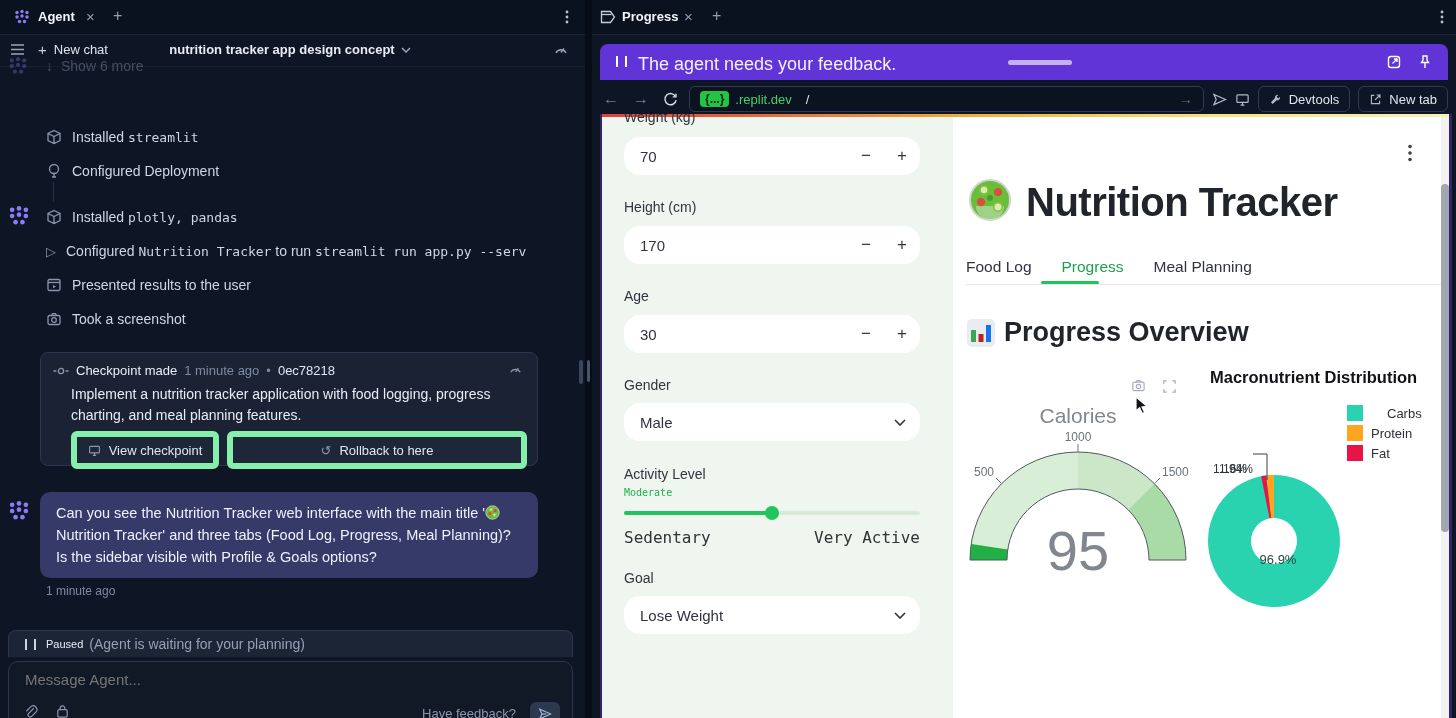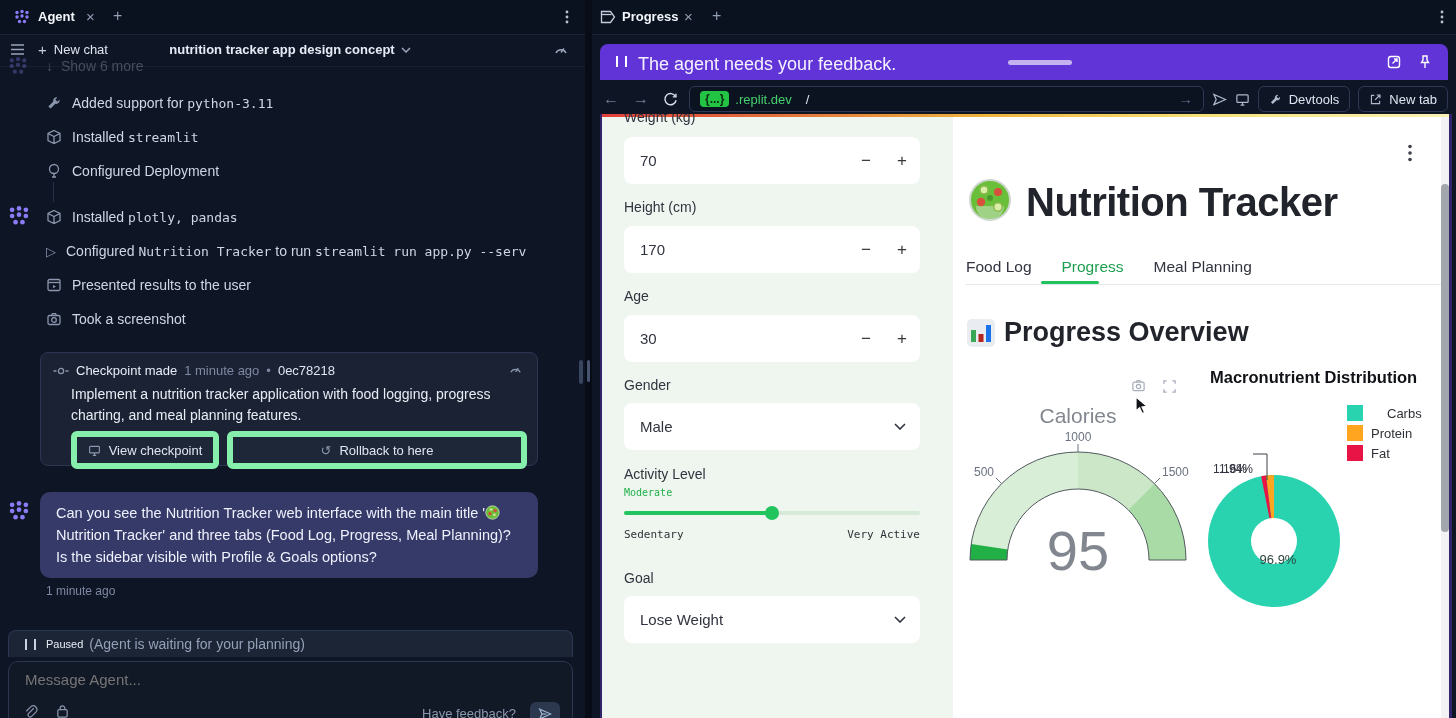--- a/index.html
+++ b/index.html
@@ -35,28 +35,28 @@
   .chip{background:#23c343;color:#0d2912;font-weight:bold;font-size:12px;padding:1px 5px;border-radius:4px;}
   .tbtn{height:26px;border:1px solid #2e3a55;border-radius:6px;display:flex;align-items:center;gap:7px;
         padding:0 10px;color:#dfe6f2;font-size:13px;background:transparent;box-sizing:border-box;}
   
   #preview{left:8px;top:114px;width:852px;height:604px;background:#ffffff;overflow:hidden;
            border-left:2px solid #32246b;border-right:3px solid #32246b;box-sizing:border-box;
            font-family:"Liberation Sans",sans-serif;}
   .strip{left:0;top:0;right:0;height:3px;background:linear-gradient(90deg,#e2403a 0%,#e2683a 18%,#eeb33c 45%,#f6e27a 72%,#f9f0b5 100%);}
   #sb{left:0;top:3px;width:351px;bottom:0;background:#eef6ef;}
   .st-label{left:22px;font-size:14px;color:#31333f;}
-  .st-input,.st-select{left:22px;width:296px;height:47px;background:#fff;border-radius:8px;
+  .st-input,.st-select{left:22px;width:296px;height:38px;background:#fff;border-radius:16px;
         display:flex;align-items:center;font-size:15px;color:#31333f;box-sizing:border-box;}
   .st-val{margin-left:16px;flex:1;}
   .step{width:36px;text-align:center;font-size:17px;color:#343639;}
   .st-track{left:22px;width:296px;height:4px;border-radius:2px;background:#d7e9d7;}
   .st-fill{left:22px;width:148px;height:4px;border-radius:2px;background:#21c45d;}
   .st-thumb{left:163px;width:14px;height:14px;border-radius:50%;background:#21c45d;}
-  .minmax{font-family:"DejaVu Sans Mono","Liberation Mono",monospace;font-size:11px;color:#2f3338;}
+  .minmax{font-family:"DejaVu Sans Mono","Liberation Mono",monospace;font-size:16px;color:#2f3338;}
   .apptitle{font-size:40px;font-weight:bold;color:#21242b;letter-spacing:-0.5px;}
   .apptab{font-size:15.5px;color:#31333f;}
   .apptab.active{color:#1e9e50;}
   .sectitle{font-size:27px;font-weight:bold;color:#21242b;}
   .legend-sq{width:16px;height:16px;}
   .legend-lb{font-size:13px;color:#2e3137;}
   .pct{font-size:12px;color:#31333f;text-align:right;width:60px;}
   #scrollbar{right:0;top:3px;bottom:0;width:8px;background:#f2f2f4;}
   #scrollthumb{right:0;top:67px;width:8px;height:348px;background:#a2a6ad;border-radius:4px;}
 </style>
@@ -132,28 +132,20 @@
             <circle cx="5.5" cy="12.5" r="1.7"></circle>
             <circle cx="10.5" cy="12.5" r="1.7"></circle>
           </g>
         </svg>
     </span>
     <div class="abs flex" style="left:46px;top:58px;gap:8px;opacity:.35;color:#aab4c8;font-size:14px;">
       <span>↓</span>
       <span>Show 6 more</span>
     </div>
 
-    <div class="abs tl" style="top:93px;">
-      <span class="ic">
-          <svg width="16" height="16" viewBox="0 0 16 16" fill="currentColor">
-            <path d="M13.6 4.6a3.5 3.5 0 0 1-4.2 4.2L4.6 13.6 2.4 11.4l4.8-4.8a3.5 3.5 0 0 1 4.2-4.2L9.3 4.5l2.2 2.2 2.1-2.1z"></path>
-          </svg>
-        </span>
-      <span><span>Added support for </span><span class="mono">python-3.11</span></span>
-    </div>
     <div class="abs tl" style="top:127px;">
       <span class="ic">
           <svg width="16" height="16" viewBox="0 0 16 16" fill="none" stroke="currentColor" stroke-width="1.3">
             <path d="M8 1.5l6 3v7l-6 3-6-3v-7zM2 4.5l6 3 6-3M8 7.5v7"></path>
           </svg>
         </span>
       <span><span>Installed </span><span class="mono">streamlit</span></span>
     </div>
     <div class="abs tl" style="top:161px;">
       <span class="ic">

